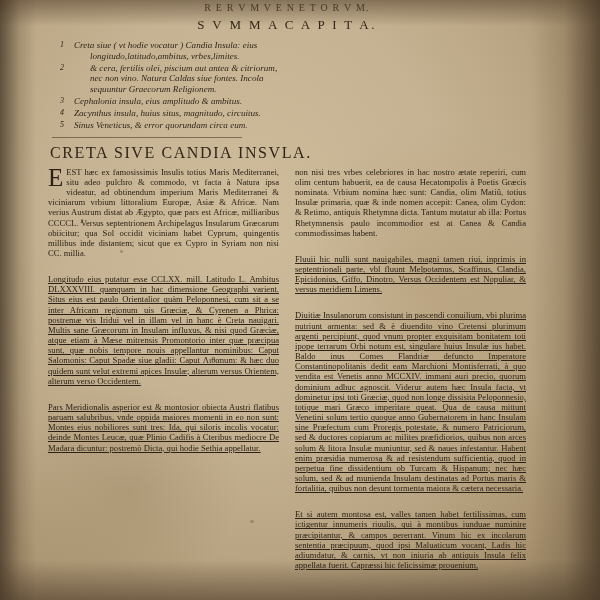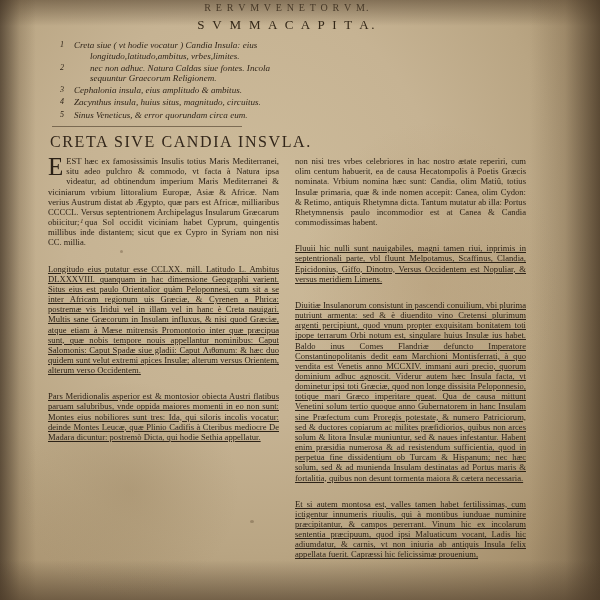--- a/index.html
+++ b/index.html
@@ -186,21 +186,22 @@
     <div class="summa">S V M M A   C A P I T A.</div>
 
     <div class="index">
       <div class="row">
         <span class="num">1</span>
         <span>Creta siue ( vt hodie vocatur ) Candia Insula: eius</span>
         <span class="cont">longitudo,latitudo,ambitus, vrbes,limites.</span>
       </div>
       <div class="row">
         <span class="num">2</span>
-        <span class="cont">nec non adhuc. Natura Caldas siue fontes. Incola</span>
+        <span class="cont">&amp; cera, fertilis olei, piscium aut antea &amp; citriorum,</span>
+        <span class="cont">nec non vino. Natura Caldas siue fontes. Incola</span>
         <span class="cont">sequuntur Graecorum Religionem.</span>
       </div>
       <div class="row">
         <span class="num">3</span>
         <span>Cephalonia insula, eius amplitudo &amp; ambitus.</span>
       </div>
       <div class="row">
         <span class="num">4</span>
         <span>Zacynthus insula, huius situs, magnitudo, circuitus.</span>
       </div>

